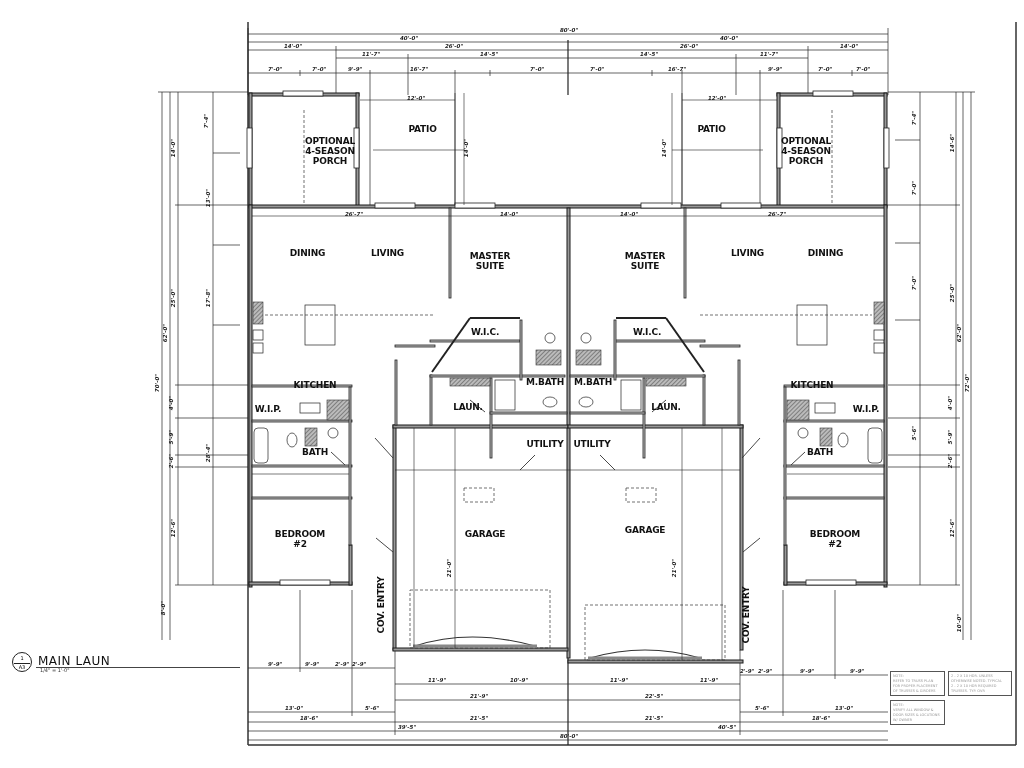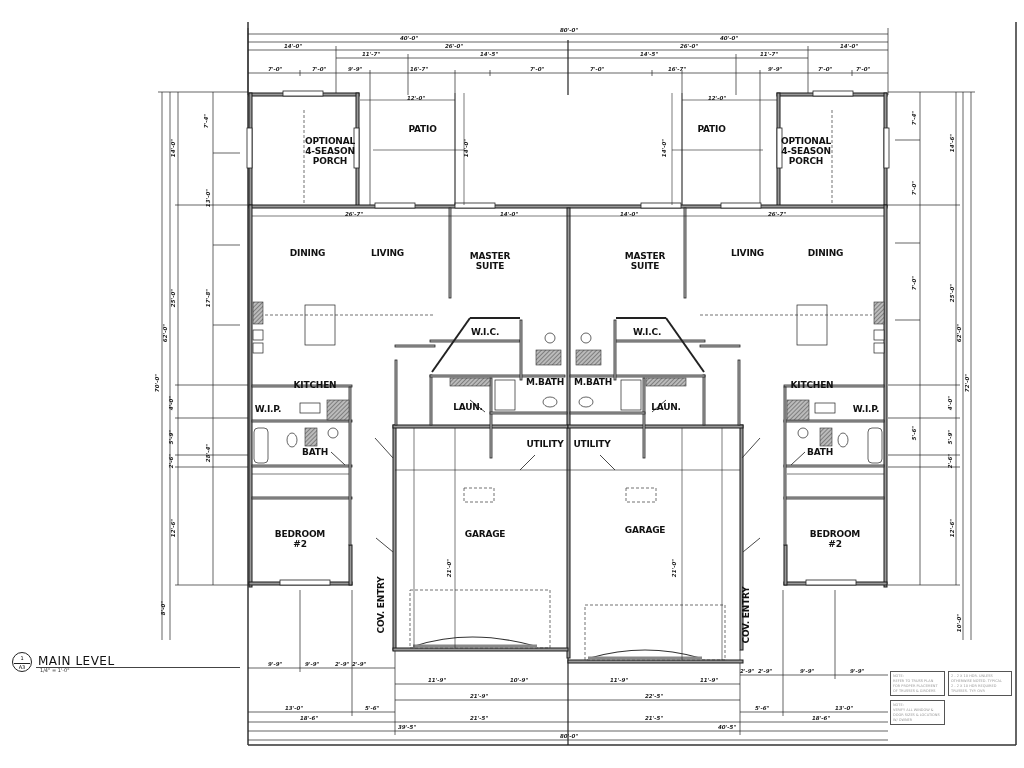--- a/index.html
+++ b/index.html
@@ -436,17 +436,17 @@
 DOOR SIZES &amp; LOCATIONS
 W/ OWNER</div>
 
 
 <div id="title-block">
   <div id="title-badge">
     <span class="top">1</span>
     <span class="mid"></span>
     <span class="bot">A3</span>
   </div>
-  <div id="title-main">MAIN LEVEL</div>
+  <div id="title-main">MAIN LAUN</div>
   <div id="title-rule"></div>
   <div id="title-scale">1/4" = 1'-0"</div>
 </div>
 </div>
 
 </body></html>

